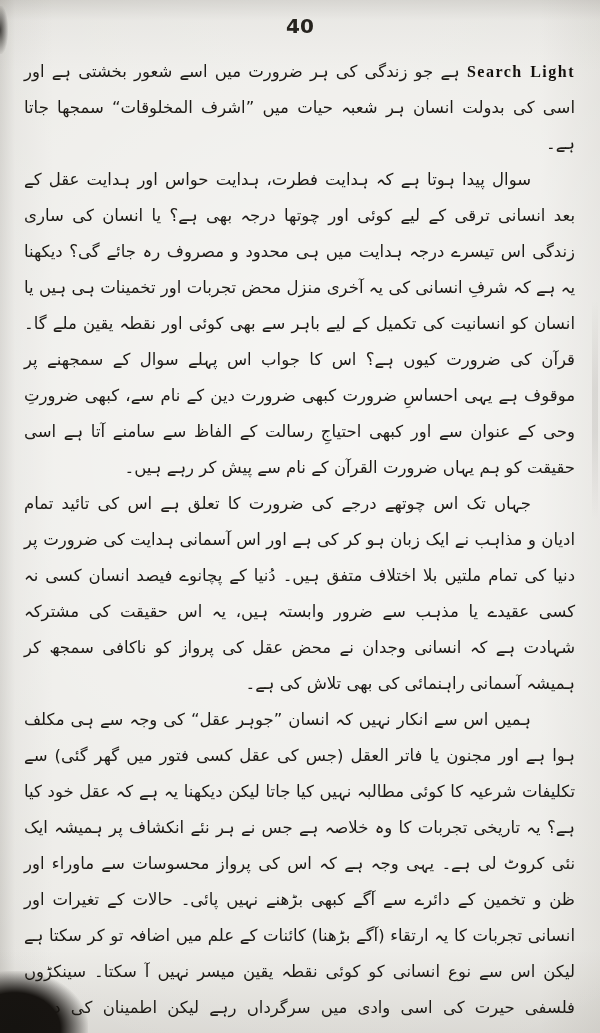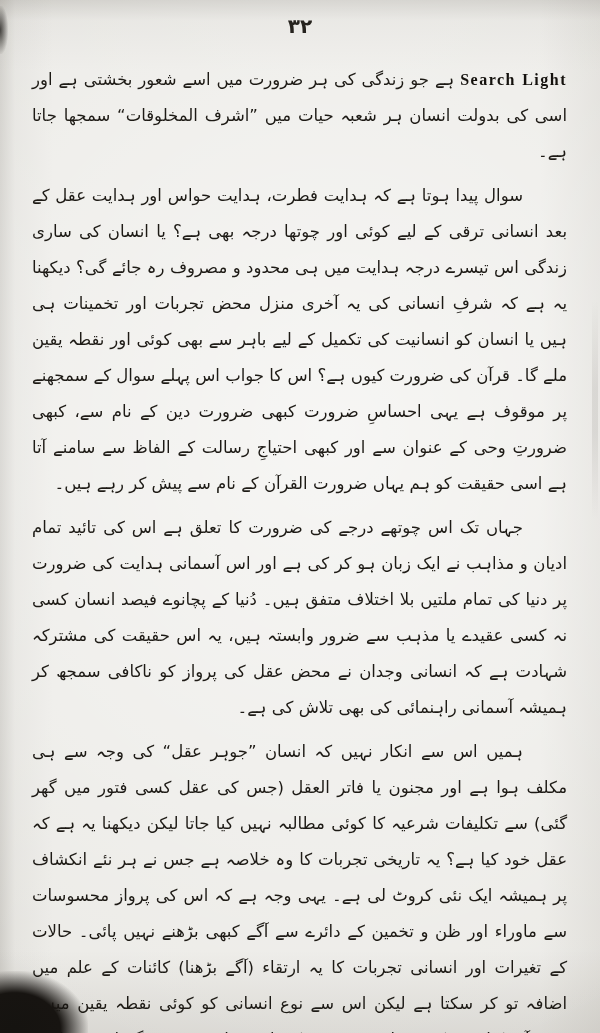--- a/index.html
+++ b/index.html
@@ -18,21 +18,21 @@
   }
   .pagenum {
     position:absolute; top:14px; left:0; right:0;
     text-align:center; font-size:20px; font-weight:bold; color:#26231e;
   }
   .text {
     position:absolute; top:54px; left:24px; right:25px;
     direction:rtl; text-align:justify;
     font-size:16.5px; line-height:36px; color:#1d1a15;
   }
-  .text p { margin:8px; padding:0; }
+  .text p { margin:0; padding:0; }
   .indent { text-indent:44px; }
   .latin {
     font-family:"Liberation Serif", serif; font-weight:bold; font-size:16px;
     letter-spacing:1.5px; color:#14110d; direction:ltr; unicode-bidi:embed;
     white-space:nowrap;
   }
   .heading {
     margin:7px 0 5px; font-size:23px; font-weight:bold; line-height:42px;
     text-align:right; color:#14110c; word-spacing:5px; text-indent:0;
   }
@@ -50,21 +50,21 @@
   }
 </style>
 </head>
 <body>
 
 <div class="page">
 
   <div class="edge-sliver"></div>
   <div class="smudge"></div>
 
-  <div class="pagenum">۳۲</div>
+  <div class="pagenum">40</div>
 
   <div class="text">
 
     <p><span class="latin">Search Light</span> <span>ہے جو زندگی کی ہر ضرورت میں اسے شعور بخشتی ہے اور اسی کی بدولت انسان ہر شعبہ حیات میں ”اشرف المخلوقات“ سمجھا جاتا ہے۔</span></p>
 
     <p class="indent">سوال پیدا ہوتا ہے کہ ہدایت فطرت، ہدایت حواس اور ہدایت عقل کے بعد انسانی ترقی کے لیے کوئی اور چوتھا درجہ بھی ہے؟ یا انسان کی ساری زندگی اس تیسرے درجہ ہدایت میں ہی محدود و مصروف رہ جائے گی؟ دیکھنا یہ ہے کہ شرفِ انسانی کی یہ آخری منزل محض تجربات اور تخمینات ہی ہیں یا انسان کو انسانیت کی تکمیل کے لیے باہر سے بھی کوئی اور نقطہ یقین ملے گا۔ قرآن کی ضرورت کیوں ہے؟ اس کا جواب اس پہلے سوال کے سمجھنے پر موقوف ہے یہی احساسِ ضرورت کبھی ضرورت دین کے نام سے، کبھی ضرورتِ وحی کے عنوان سے اور کبھی احتیاجِ رسالت کے الفاظ سے سامنے آتا ہے اسی حقیقت کو ہم یہاں ضرورت القرآن کے نام سے پیش کر رہے ہیں۔</p>
 
     <p class="indent">جہاں تک اس چوتھے درجے کی ضرورت کا تعلق ہے اس کی تائید تمام ادیان و مذاہب نے ایک زبان ہو کر کی ہے اور اس آسمانی ہدایت کی ضرورت پر دنیا کی تمام ملتیں بلا اختلاف متفق ہیں۔ دُنیا کے پچانوے فیصد انسان کسی نہ کسی عقیدے یا مذہب سے ضرور وابستہ ہیں، یہ اس حقیقت کی مشترکہ شہادت ہے کہ انسانی وجدان نے محض عقل کی پرواز کو ناکافی سمجھ کر ہمیشہ آسمانی راہنمائی کی بھی تلاش کی ہے۔</p>
 
 

